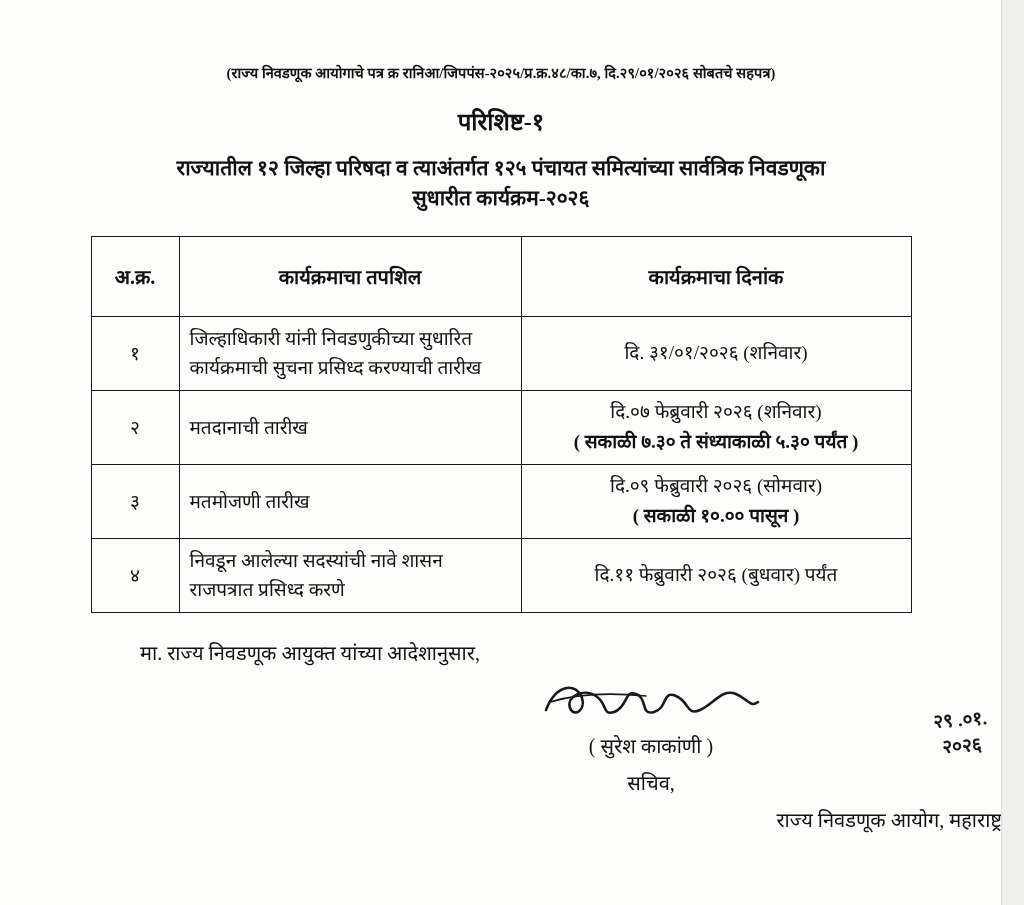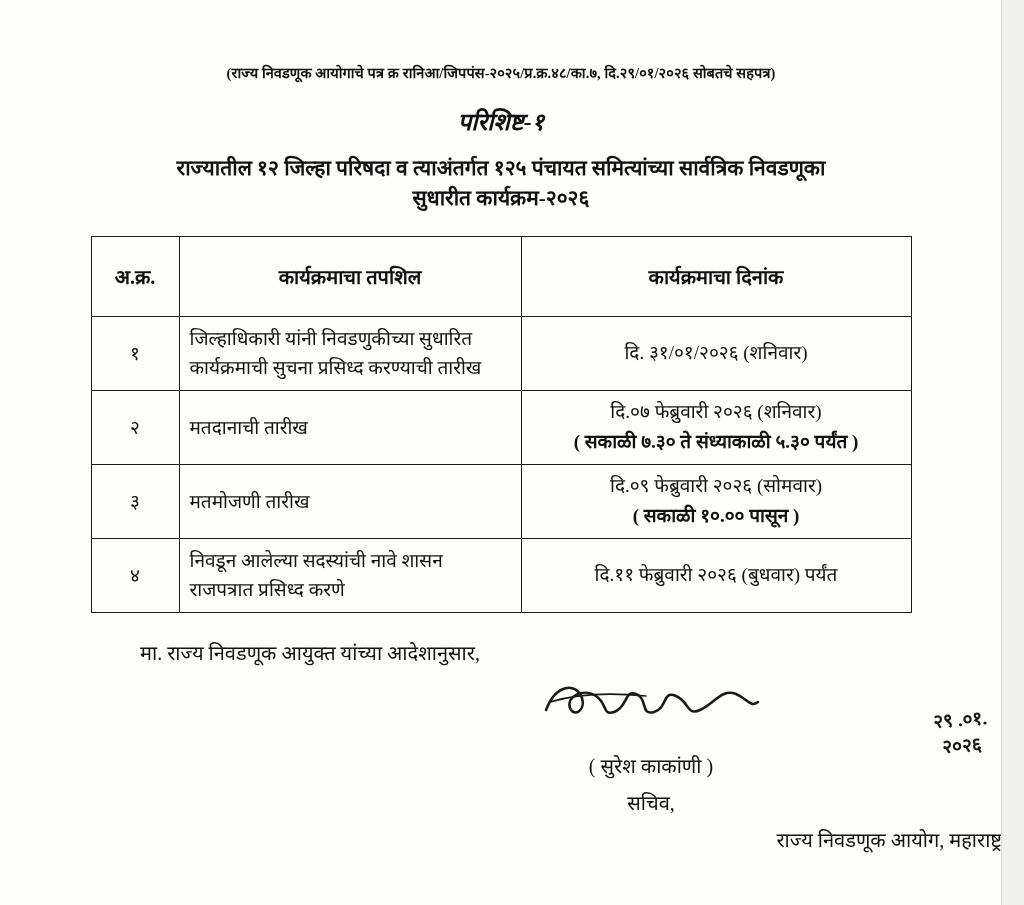--- a/index.html
+++ b/index.html
@@ -35,21 +35,20 @@
     font-size: 14.5px;
     font-weight: bold;
     margin-top: 62px;
     letter-spacing: 0.1px;
   }
   .title-1 {
     text-align: center;
     font-size: 24px;
     font-weight: bold;
     margin-top: 22px;
-    font-style: italic;
   }
   .title-2 {
     text-align: center;
     font-size: 21px;
     font-weight: bold;
     margin-top: 16px;
     line-height: 1.45;
     padding: 0 120px;
   }
   table.schedule {
@@ -112,21 +111,21 @@
     position: absolute;
     left: 620px;
     top: 34px;
     font-size: 19px;
     font-weight: bold;
     transform: rotate(-4deg);
     color: #1a1a1a;
   }
   .sign-name {
     font-size: 20px;
-    margin-top: 20px;
+    margin-top: 0;
   }
   .sign-desig {
     font-size: 20px;
     margin-top: 10px;
     text-align: center;
   }
   .sign-org {
     font-size: 20px;
     margin-top: 10px;
     text-align: right;

